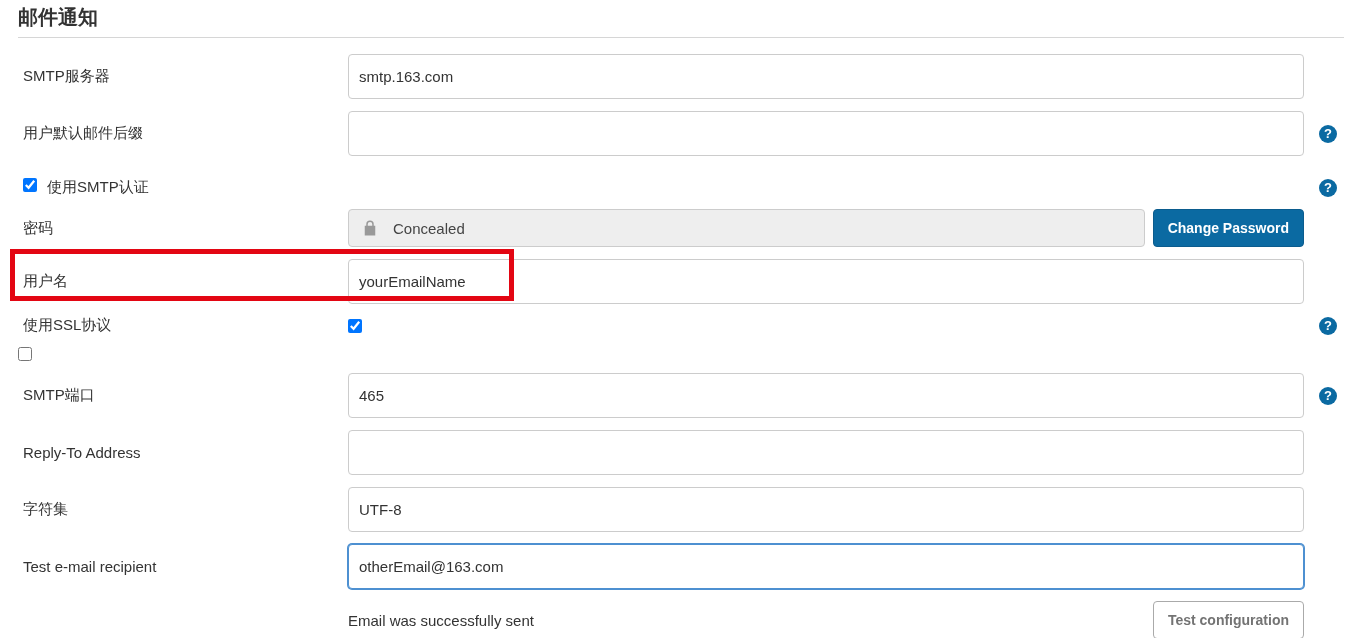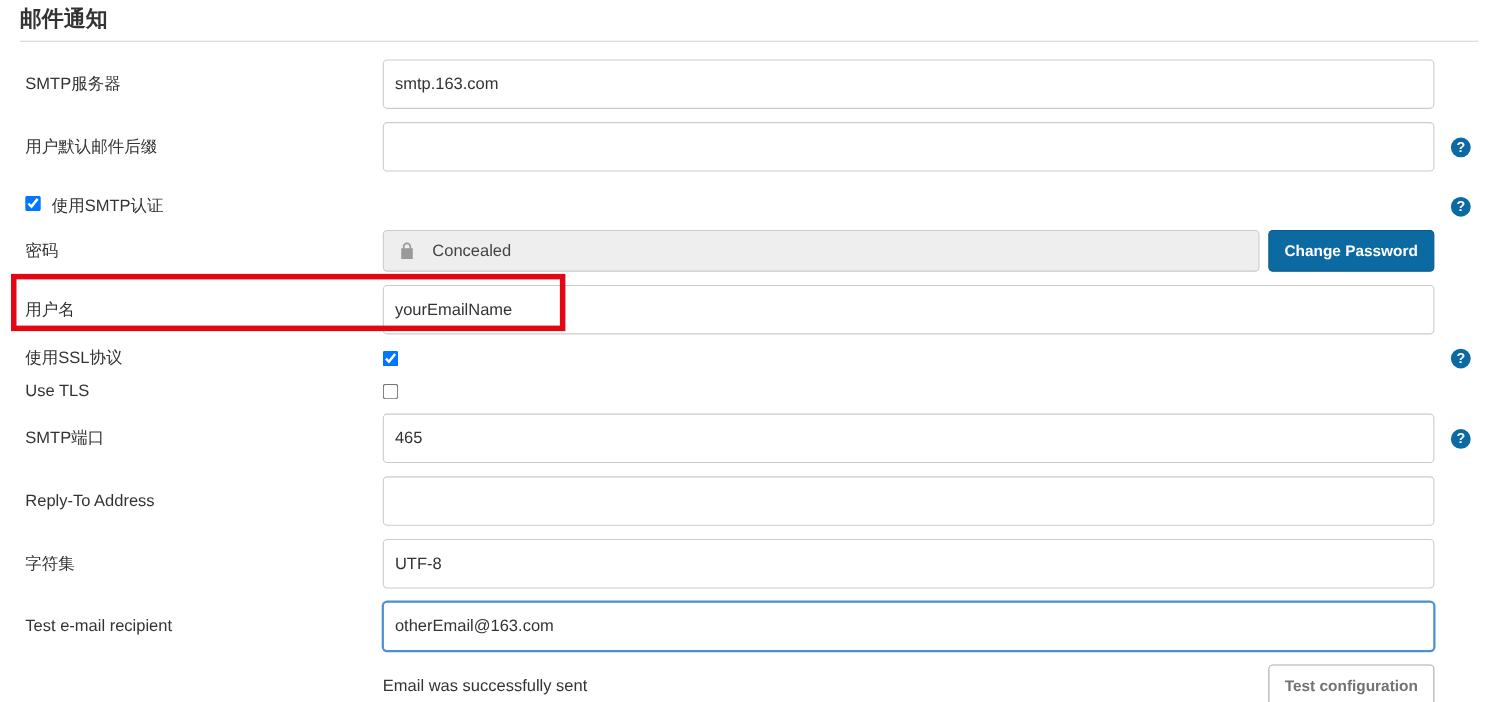--- a/index.html
+++ b/index.html
@@ -186,21 +186,20 @@
 
   <div class="row chk-only">
     <div class="label-col">使用SSL协议</div>
     <div class="field-col">
       <input type="checkbox" checked="" style="">
     </div>
     <div class="help-col"><span class="help-ico">?</span></div>
   </div>
 
   <div class="row chk-only">
-    <div class="label-col">Use TLS</div>
     <div class="field-col">
       <input type="checkbox" style="">
     </div>
   </div>
 
   <div class="row">
     <div class="label-col">SMTP端口</div>
     <div class="field-col">
       <input type="text" value="465" style="">
     </div>

